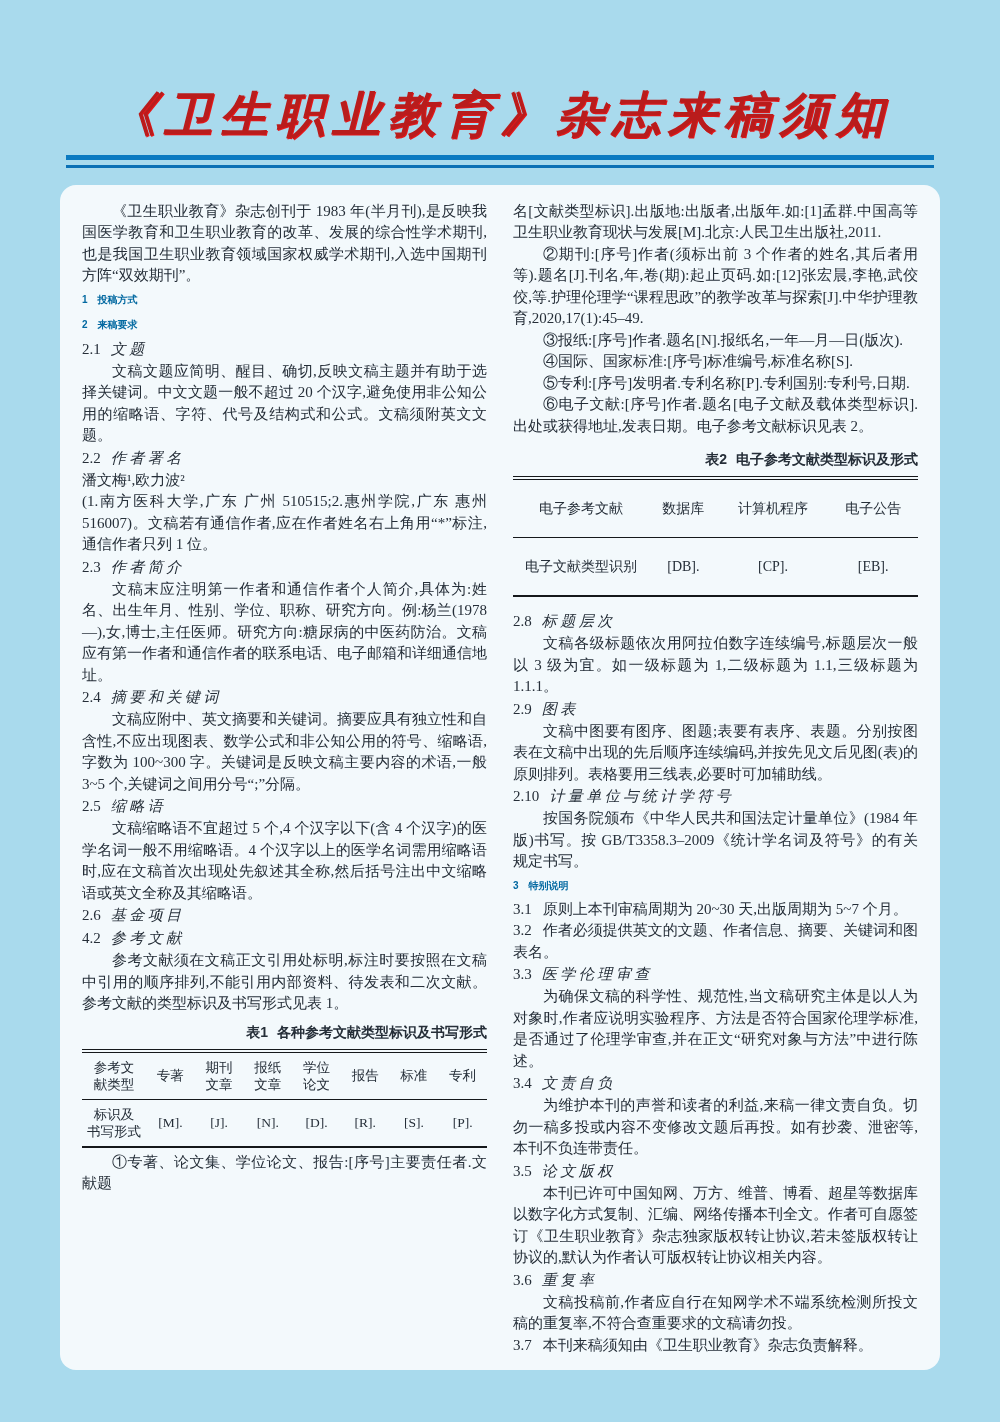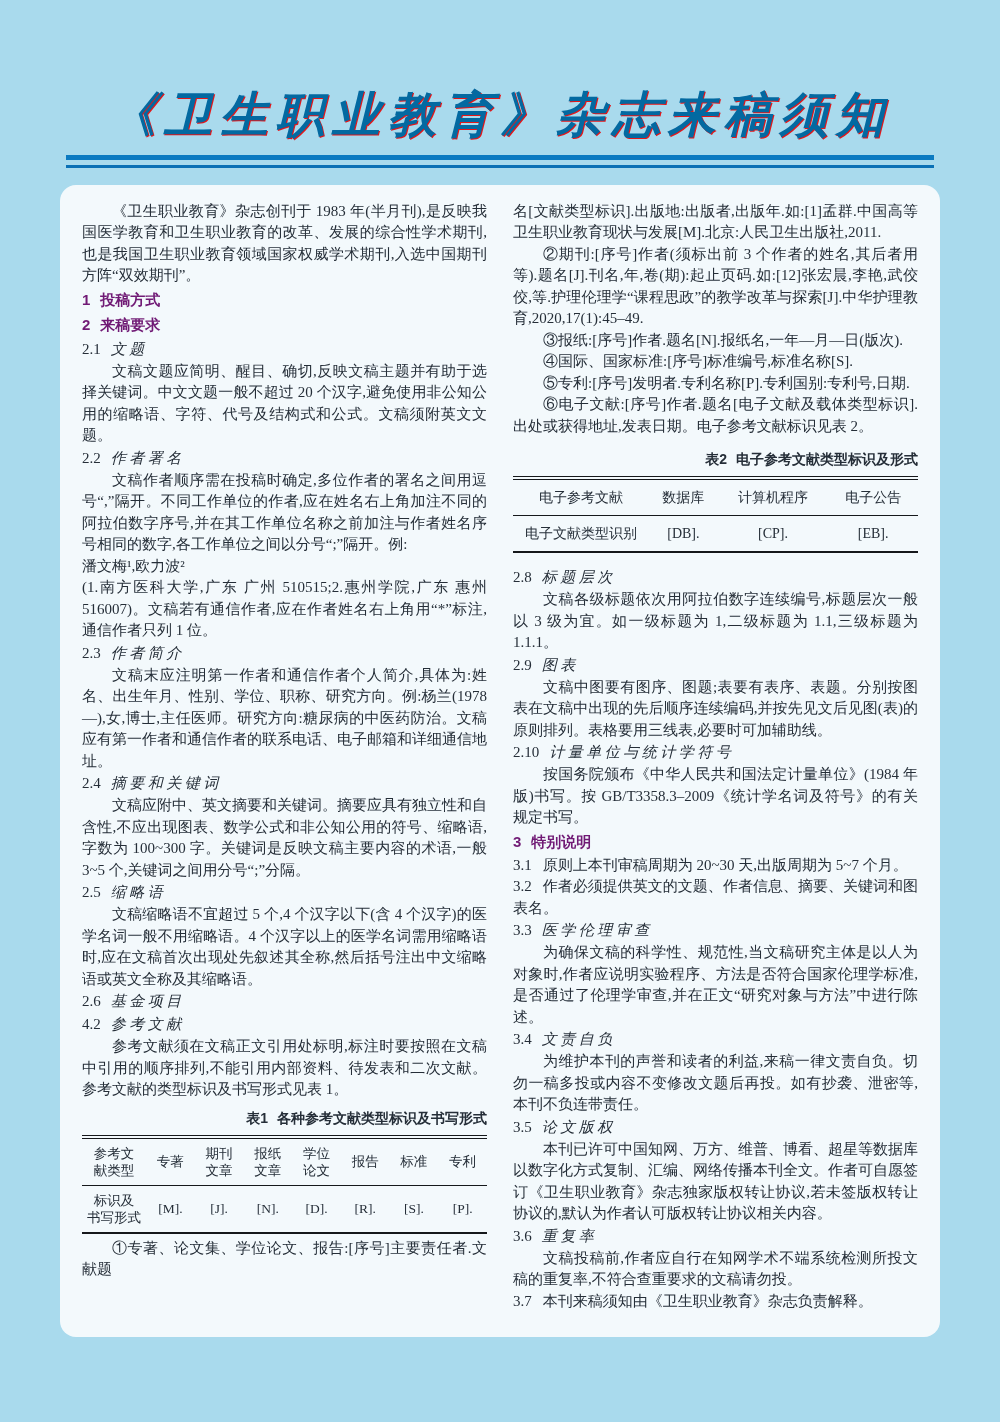--- a/index.html
+++ b/index.html
@@ -11,21 +11,21 @@
     overflow:hidden;
   }
   .page-title {
     margin:84px auto 0;
     text-align:center;
     font-family:"DejaVu Serif", serif;
     font-style:italic;
     font-weight:bold;
     font-size:48px;
     letter-spacing:8px;
-    color:#0369a1;
+    color:#b91c1c;
     line-height:60px;
     text-shadow:1px 1px 0 #e51618;
     white-space:nowrap;
   }
   .rules { width:868px; margin:11px auto 0; }
   .rule-thick { height:5px; background:#0b7ac1; }
   .rule-gap { height:5px; }
   .rule-thin { height:2.5px; background:#0a70b5; }
 
   .panel {
@@ -37,22 +37,22 @@
     padding:16px 22px 14px;
     display:flex; gap:26px;
   }
   .col { flex:1 1 0; min-width:0; }
 
   .p { margin:0; font-size:15px; line-height:21.5px; text-align:justify; }
   .ind { text-indent:2em; }
   .center { text-indent:0; }
   .h1 {
     font-family:"Liberation Sans", sans-serif;
-    font-weight:bold; font-size:15px; line-height:24px;
-    color:#701a75; margin:1px 0;
+    font-weight:bold; font-size:10px; line-height:24px;
+    color:#0369a1; margin:1px 0;
   }
   .h1 .num { margin-right:10px; }
   .h2 { font-size:15px; line-height:23px; margin:0; }
   .h2 .num { font-style:normal; margin-right:10px; }
   .h2 .txt { font-style:italic; letter-spacing:3.5px; }
   .pnum .num { margin-right:11px; }
 
   .tcaption {
     text-align:right;
     font-family:"Liberation Sans", sans-serif;
@@ -66,21 +66,21 @@
     border-bottom:2.5px solid #15181b;
     font-size:13.5px;
     margin-bottom:4px;
   }
   table.threeline thead td { border-bottom:1.5px solid #15181b; }
   table.threeline td {
     text-align:center; vertical-align:middle;
     padding:6px 1px; line-height:17px;
     white-space:pre-line;
   }
-  table.t2 td { padding:9px 2px; font-size:14px; }
+  table.t2 td { padding:20px 2px; font-size:14px; }
   .t1-first { width:62px; }
   .t2-first { width:132px; }
   .gap6 { height:5px; }
   .gap10 { height:9px; }
 </style>
 </head>
 <body>
 
 <div>
 
@@ -102,21 +102,20 @@
       <div class="h1">
         <span class="num">2</span><span>来稿要求</span>
       </div>
       <div class="h2">
         <span class="num">2.1</span><span class="txt">文题</span>
       </div>
       <p class="p ind">文稿文题应简明、醒目、确切,反映文稿主题并有助于选择关键词。中文文题一般不超过 20 个汉字,避免使用非公知公用的缩略语、字符、代号及结构式和公式。文稿须附英文文题。</p>
       <div class="h2">
         <span class="num">2.2</span><span class="txt">作者署名</span>
       </div>
-      <p class="p ind">文稿作者顺序需在投稿时确定,多位作者的署名之间用逗号“,”隔开。不同工作单位的作者,应在姓名右上角加注不同的阿拉伯数字序号,并在其工作单位名称之前加注与作者姓名序号相同的数字,各工作单位之间以分号“;”隔开。例:</p>
       <p class="p center">潘文梅¹,欧力波²</p>
       <p class="p">(1.南方医科大学,广东 广州 510515;2.惠州学院,广东 惠州 516007)。文稿若有通信作者,应在作者姓名右上角用“*”标注,通信作者只列 1 位。</p>
       <div class="h2">
         <span class="num">2.3</span><span class="txt">作者简介</span>
       </div>
       <p class="p ind">文稿末应注明第一作者和通信作者个人简介,具体为:姓名、出生年月、性别、学位、职称、研究方向。例:杨兰(1978—),女,博士,主任医师。研究方向:糖尿病的中医药防治。文稿应有第一作者和通信作者的联系电话、电子邮箱和详细通信地址。</p>
       <div class="h2">
         <span class="num">2.4</span><span class="txt">摘要和关键词</span>
       </div>
       <p class="p ind">文稿应附中、英文摘要和关键词。摘要应具有独立性和自含性,不应出现图表、数学公式和非公知公用的符号、缩略语,字数为 100~300 字。关键词是反映文稿主要内容的术语,一般 3~5 个,关键词之间用分号“;”分隔。</p>

